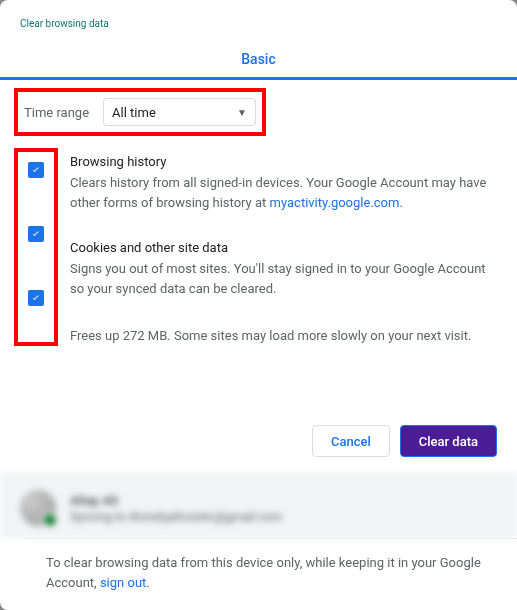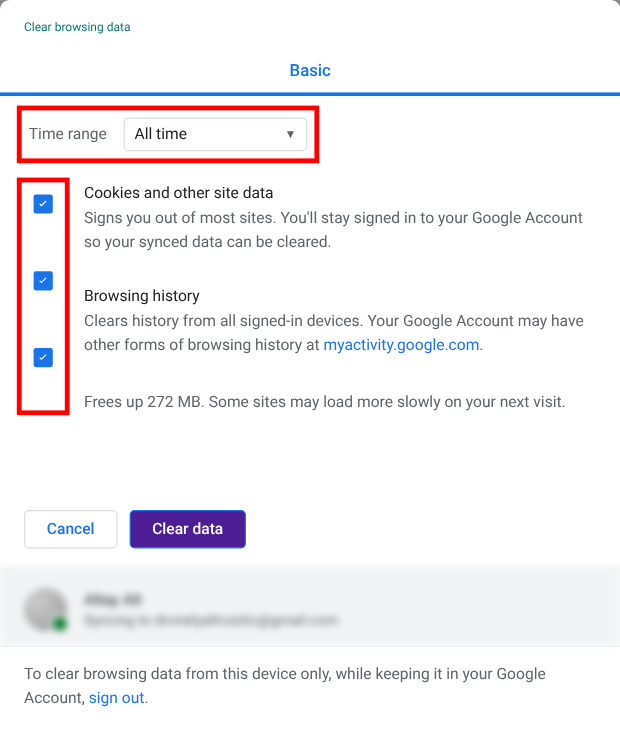--- a/index.html
+++ b/index.html
@@ -127,20 +127,21 @@
       margin-bottom: 4px;
     }
     .opt .opt-desc {
       font-size: 13px;
       color: #5f6368;
       line-height: 1.5;
     }
     .link { color: #1a73e8; cursor: pointer; }
     .actions {
       display: flex;
+      justify-content: flex-end;
       gap: 10px;
       padding: 16px 20px;
     }
     .btn {
       height: 32px;
       padding: 0 18px;
       border-radius: 4px;
       font-size: 13px;
       font-weight: 500;
       cursor: pointer;
@@ -191,20 +192,21 @@
       font-size: 12px;
       color: #5f6368;
     }
     .footer-note {
       padding: 14px 20px 18px 20px;
       font-size: 13px;
       color: #5f6368;
       line-height: 1.5;
       border-top: 1px solid #e8eaed;
       background: #fff;
+      margin-left: 26px;
     }
   </style>
 </head>
 <body>
 
 <div class="dialog">
   <div class="title">Clear browsing data</div>
 
   <div class="tabs">
     <div class="tab active">Basic</div>
@@ -234,28 +236,28 @@
         </div>
         <div class="checkbox">
           <svg viewBox="0 0 24 24">
               <path fill="#fff" d="M9 16.2l-3.5-3.5 1.4-1.4L9 13.4l7.1-7.1 1.4 1.4z"></path>
             </svg>
         </div>
       </div>
 
       <div class="options-text">
         <div class="opt">
-          <div class="opt-title">Cookies and other site data</div>
-          <div class="opt-desc">Signs you out of most sites. You'll stay signed in to your Google Account so your synced data can be cleared.</div>
-        </div>
-        <div class="opt">
           <div class="opt-title">Browsing history</div>
           <div class="opt-desc">
             <span>Clears history from all signed-in devices. Your Google Account may have other forms of browsing history at </span><span class="link">myactivity.google.com</span><span>.</span>
           </div>
+        </div>
+        <div class="opt">
+          <div class="opt-title">Cookies and other site data</div>
+          <div class="opt-desc">Signs you out of most sites. You'll stay signed in to your Google Account so your synced data can be cleared.</div>
         </div>
         <div class="opt">
           <div class="opt-desc">Frees up 272 MB. Some sites may load more slowly on your next visit.</div>
         </div>
       </div>
     </div>
 
   </div>
 
   <div class="actions">

